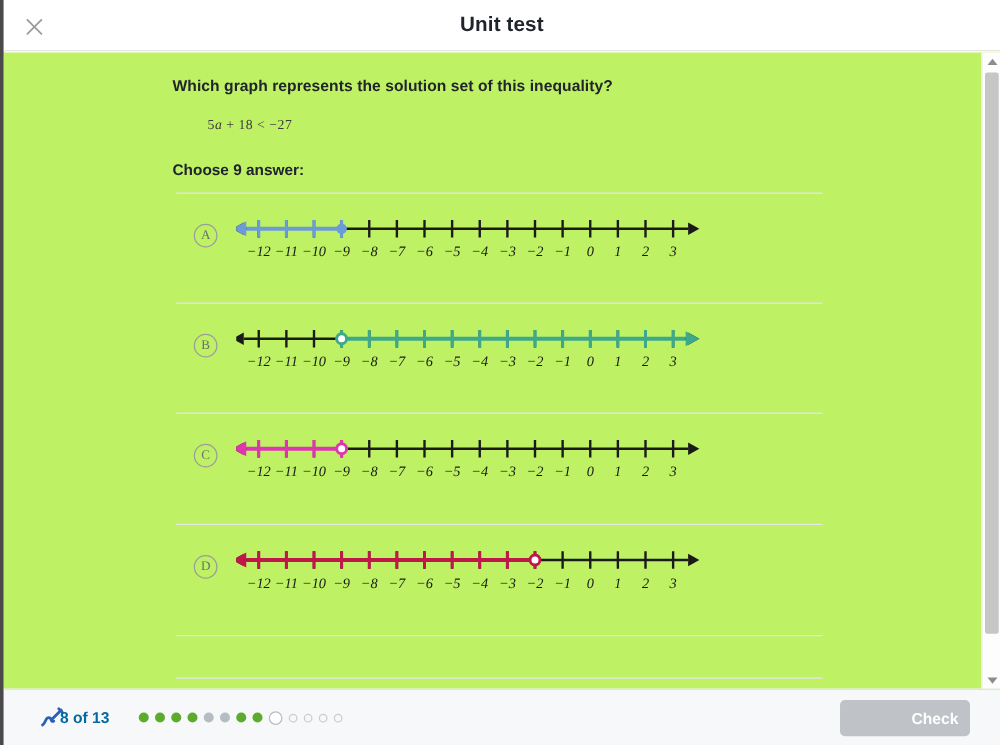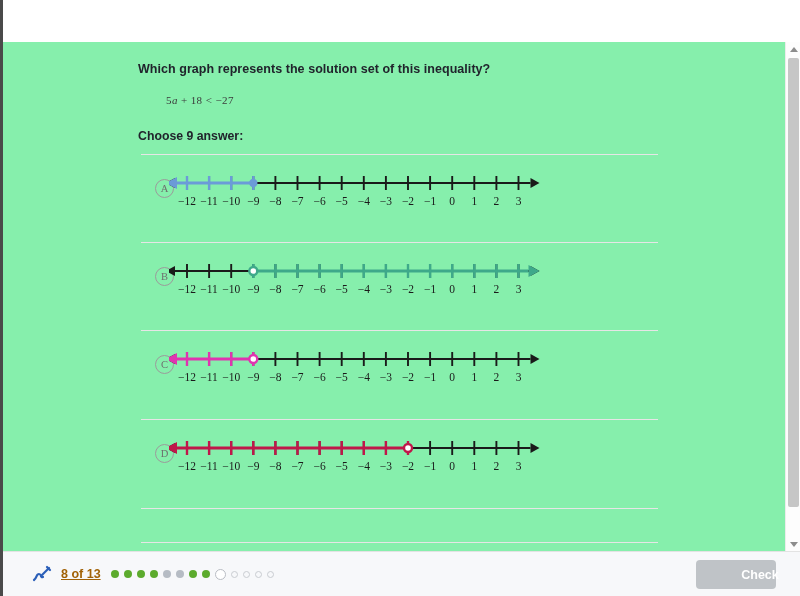--- a/index.html
+++ b/index.html
@@ -32,21 +32,21 @@
   .header-title {
     position: absolute; left: 0; right: 0; top: 11px;
     text-align: center;
     font-size: 16.5px; font-weight: bold; color: #21242c;
     letter-spacing: .1px;
   }
 
   
   .scroll-area {
     position: absolute; left: 3px; top: 42px; right: 0; bottom: 45px;
-    background: #86efac; overflow: hidden; text-align: right;
+    background: #bef264; overflow: hidden; text-align: right;
   }
 
   .content { position: absolute; left: 0; top: 0; right: 18px; }
 
   .question-text {
     position: absolute; left: 135px; top: 20px;
     font-size: 12.5px; font-weight: bold; color: #21242c;
     letter-spacing: .05px;
   }
   .formula {
@@ -70,21 +70,21 @@
   }
   .opt-letter {
     position: absolute; left: 14px; top: 22px;
     width: 19px; height: 19px; border-radius: 50%;
     border: 1px solid #9b9b9b;
     color: #6e6e6e; font-size: 10.5px;
     display: flex; align-items: center; justify-content: center;
     font-family: "Liberation Serif", serif;
     cursor: pointer;
   }
-  .numline-wrap { position: absolute; left: 28px; top: 0; }
+  .numline-wrap { position: absolute; left: 48px; top: 0; font-style: italic; }
   .numline-wrap svg { display: block; }
 
   
   .scrollbar {
     position: absolute; right: 0; top: 42px; width: 15px; bottom: 45px;
     background: #fdfdfd; border-left: 1px solid #ececec;
   }
   .sb-arrow {
     position: absolute; left: 0; width: 15px; height: 14px;
     display: flex; align-items: center; justify-content: center;
@@ -103,50 +103,59 @@
   
   .footer {
     position: absolute; left: 3px; right: 0; bottom: 0; height: 45px;
     background: #f7f8fa; border-top: 1px solid #e3e3e3;
   }
   .footer-icon {
     position: absolute; left: 28px; top: 13px; width: 22px; height: 20px;
     cursor: pointer;
   }
   .progress-text {
-    position: absolute; left: 58px; top: 15px;
-    font-size: 12.5px; font-weight: bold; color: #a16207; text-decoration: underline;
+    position: absolute; left: 45px; top: 15px;
+    font-size: 12.5px; font-weight: bold; color: #0369a1;
   }
   .dots { position: absolute; left: 108px; top: 14px; display: flex; align-items: center; height: 16px; }
   .dot { border-radius: 50%; margin-right: 5px; cursor: pointer; }
   .dot.filled { width: 8px; height: 8px; }
   .dot.hollow-small {
     width: 7px; height: 7px; border: 1px solid #c9ccd1; background: transparent;
   }
   .dot.current {
     width: 11px; height: 11px; border: 1.5px solid #b9bdc4; background: #fff;
   }
   .check-btn {
     position: absolute; right: 24px; top: 8px;
-    width: 80px; height: 29px; border-radius: 4px;
+    width: 104px; height: 29px; border-radius: 4px;
     background: #bfc3c7; color: #ffffff;
     font-size: 12.5px; font-weight: bold;
     display: flex; align-items: center; justify-content: center;
     border: none; cursor: default;
     font-family: "Liberation Sans", sans-serif;
     padding-left: 48px;
   }
 </style>
 </head>
 <body>
 
 <div id="app">
 
   <div class="left-rail"></div>
 
+  <div class="header">
+    <div class="close-btn">
+      <svg width="15" height="15" viewBox="0 0 15 15" aria-hidden="true">
+        <line x1="1.5" y1="1.5" x2="13.5" y2="13.5" stroke="#9b9b9b" stroke-width="1.4"></line>
+        <line x1="13.5" y1="1.5" x2="1.5" y2="13.5" stroke="#9b9b9b" stroke-width="1.4"></line>
+      </svg>
+    </div>
+    <div class="header-title">Unit test</div>
+  </div>
 
   <div class="scroll-area">
     <div class="content">
 
       <div class="question-text">Which graph represents the solution set of this inequality?</div>
 
       <div class="formula">
         <span>5</span><i>a</i><span> + 18 &lt; −27</span>
       </div>
 

